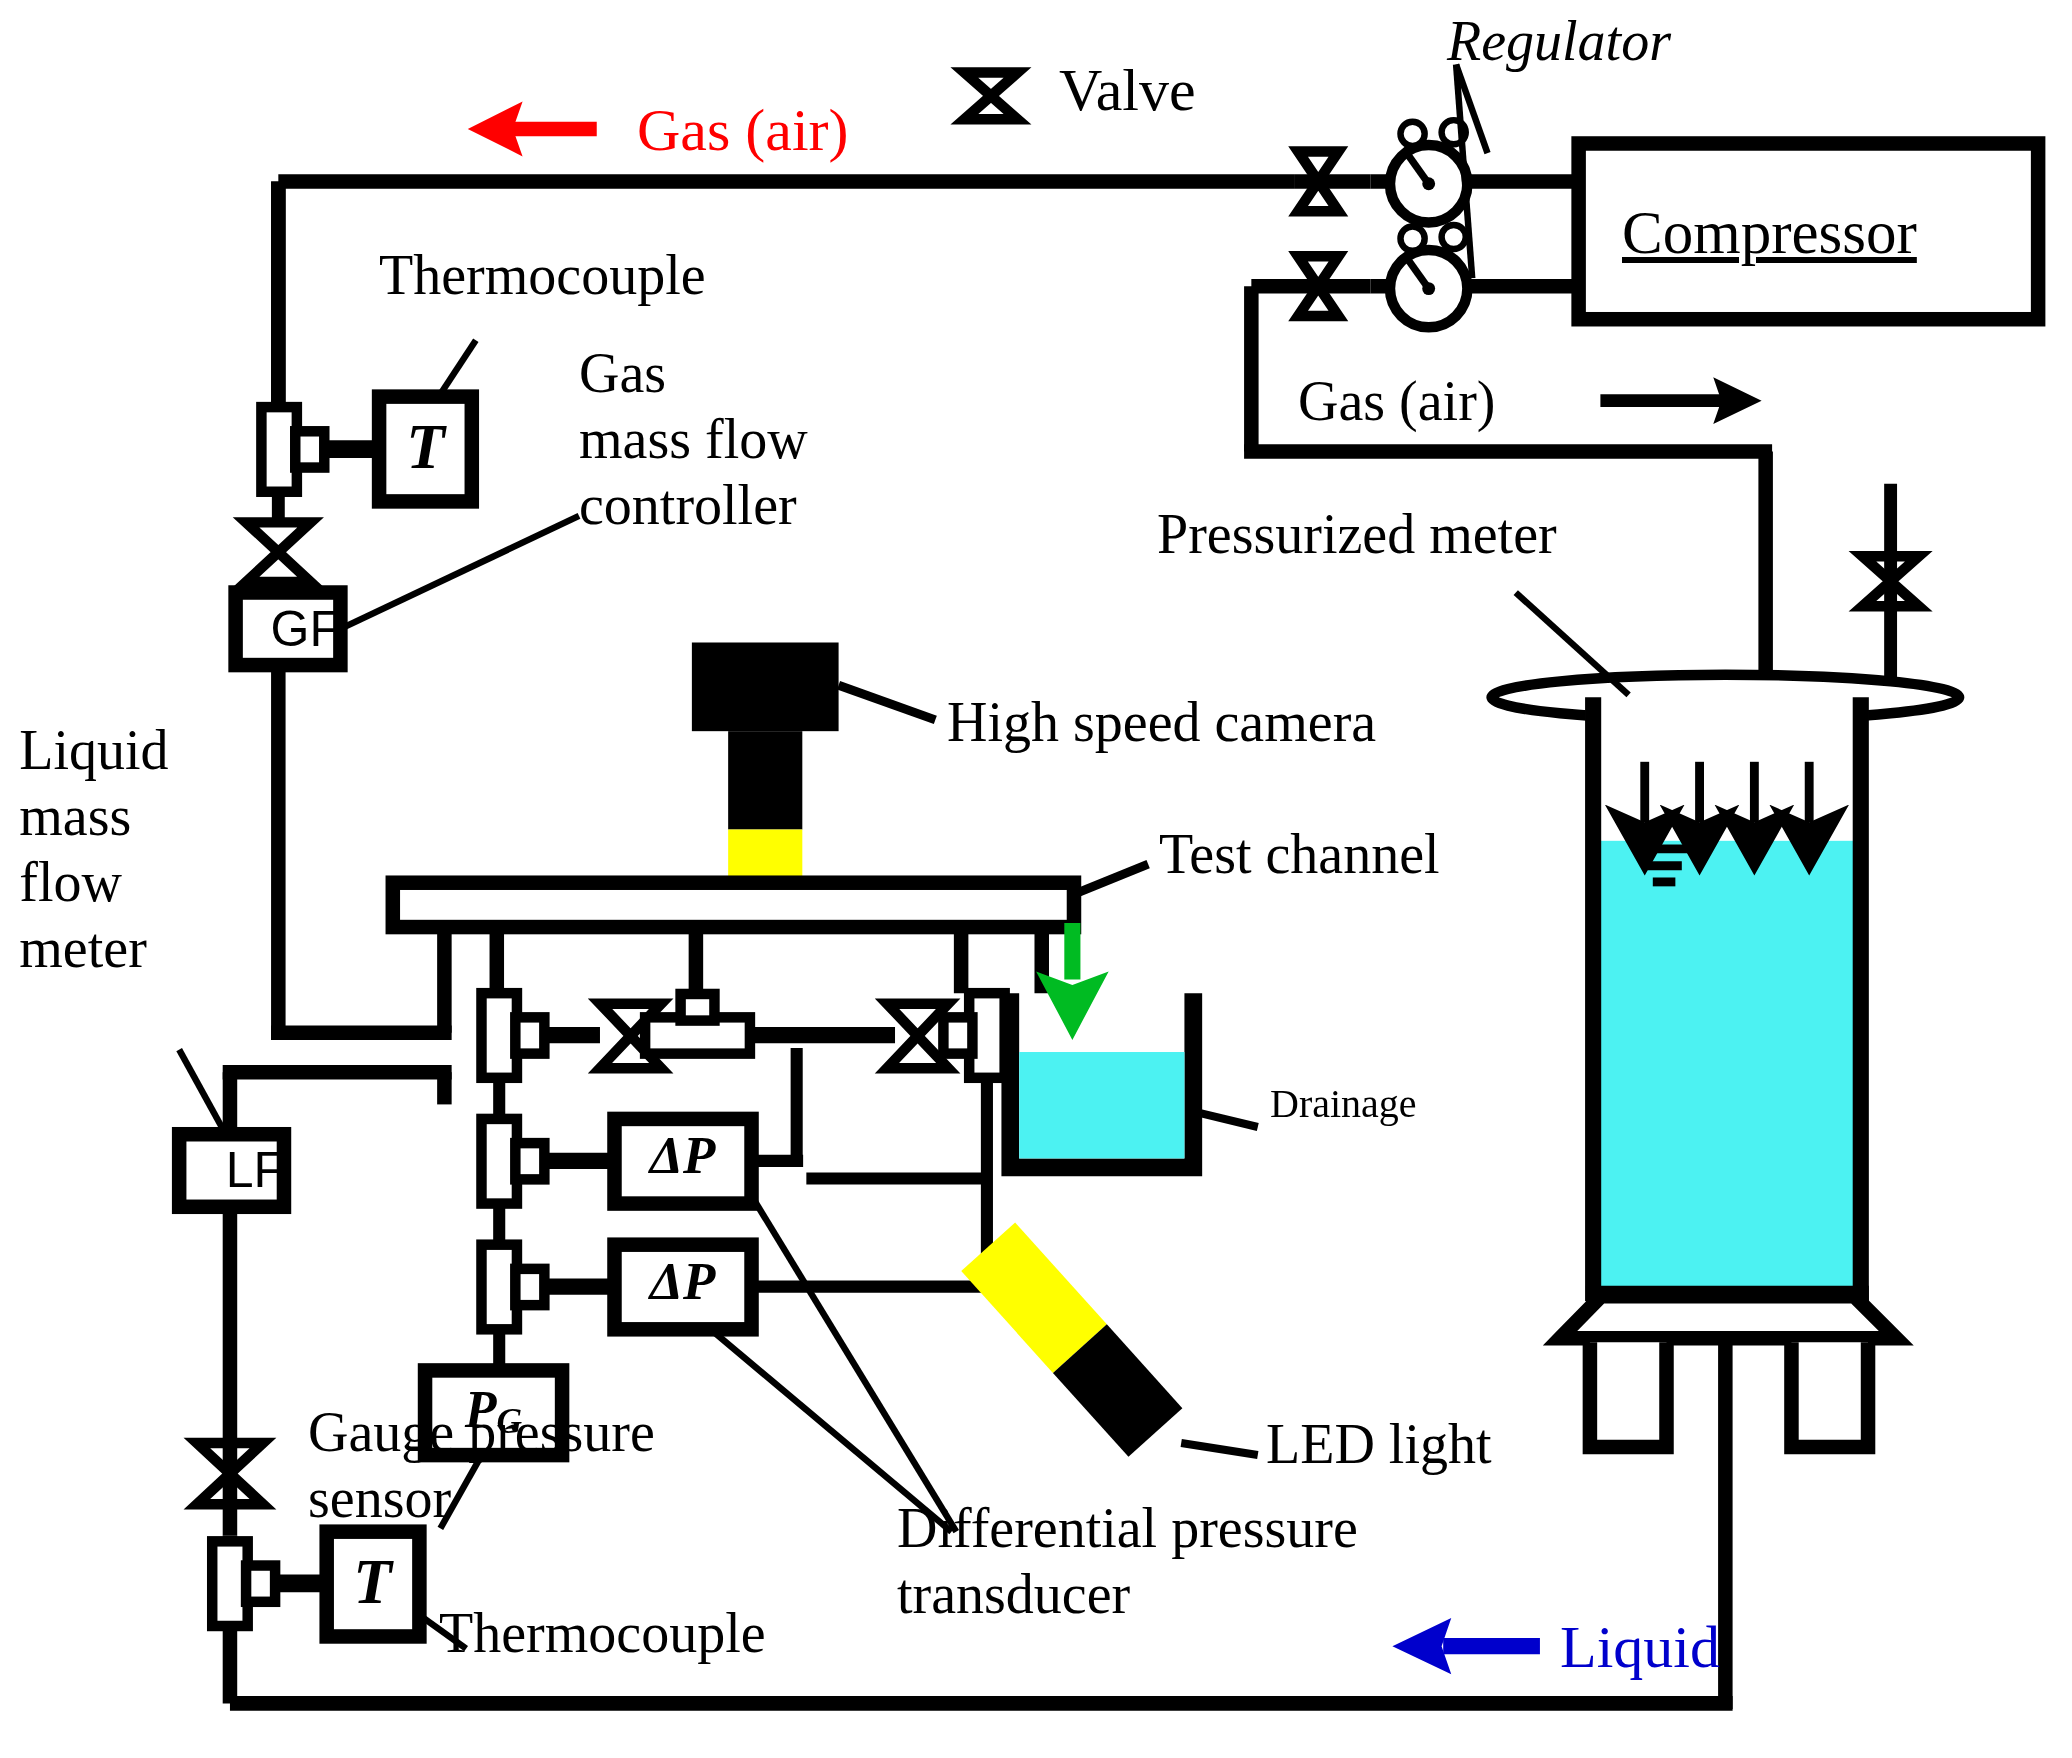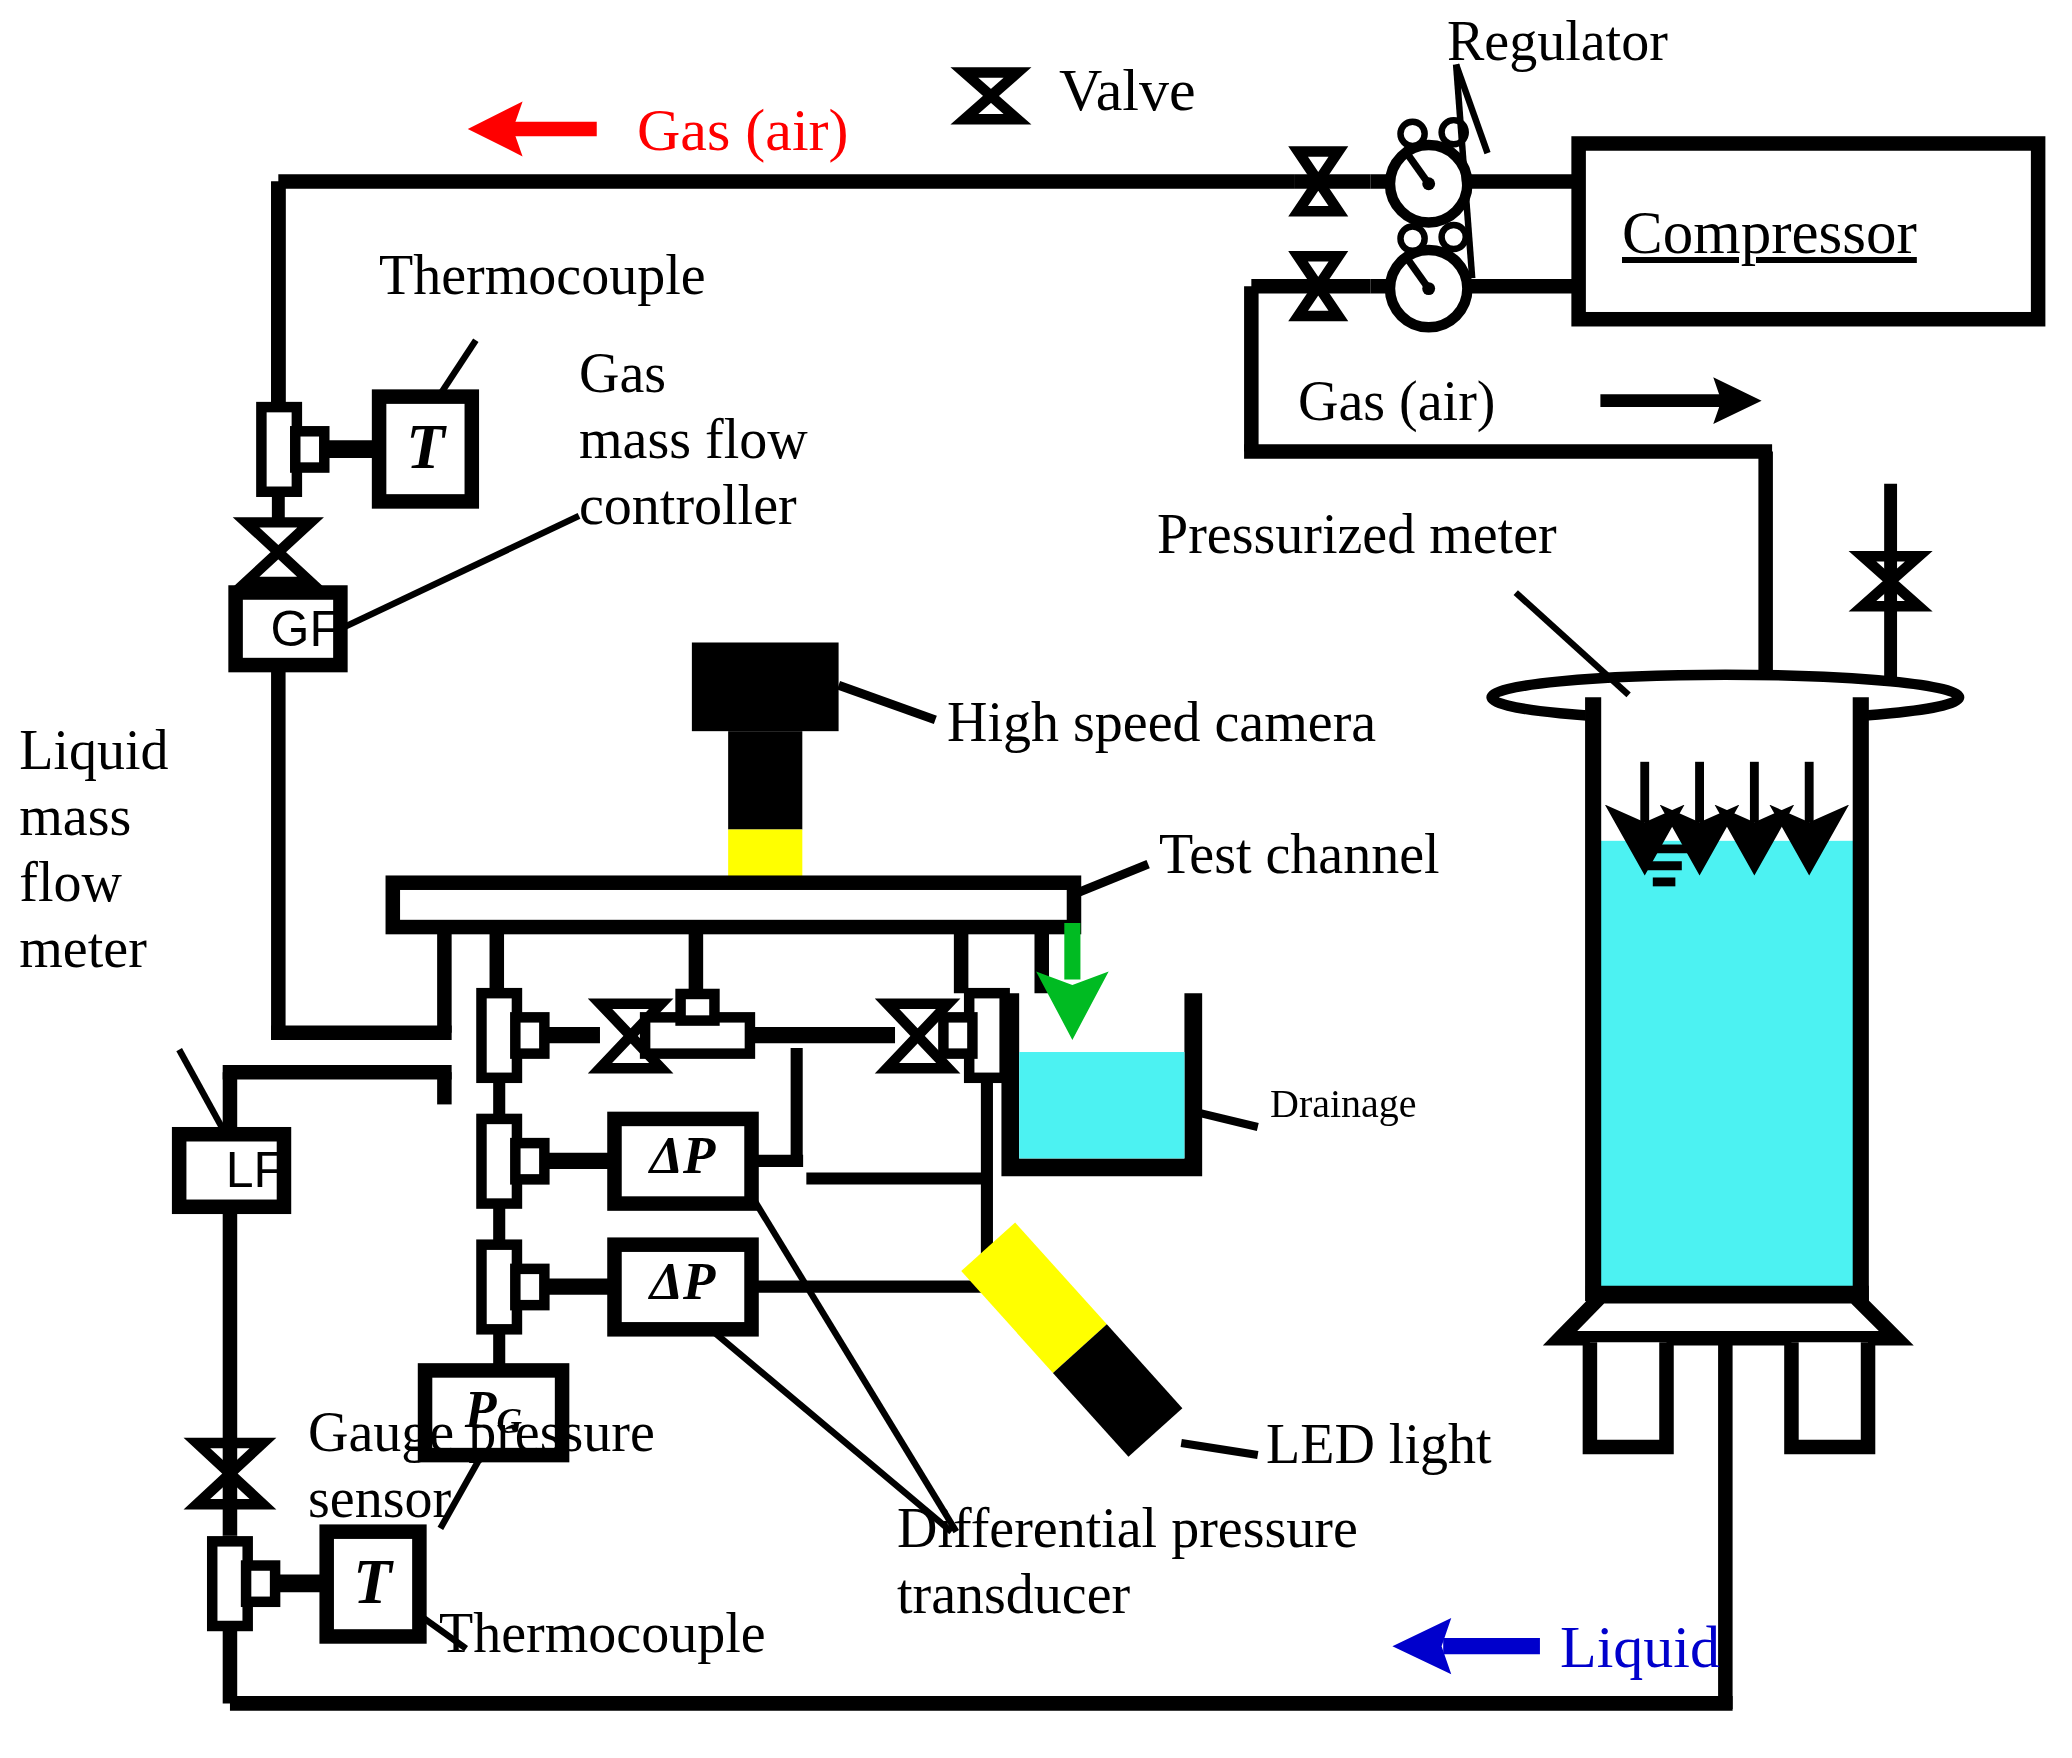--- a/index.html
+++ b/index.html
@@ -317,21 +317,21 @@
     </g>
     <line x1="1465" y1="1790" x2="1560" y2="1805" stroke="#000" stroke-width="10"></line>
   </g>
 
 </svg>
 
 <div class="lbl red" style="left:637px; top:95px; font-size:60px;">Gas (air)</div>
 
 <div class="lbl" style="left:1059px; top:55px; font-size:60px;">Valve</div>
 
-<div class="lbl" style="left:1447px; top:8px; font-size:56px;">Regulator</div>
+<div class="lbl" style="left:1447px; top:8px; font-size:56px;font-style:italic;">Regulator</div>
 
 <div class="lbl" style="left:1622px; top:197px; font-size:61px;text-decoration:underline;">Compressor</div>
 
 <div class="lbl" style="left:379px; top:242px; font-size:56px;">Thermocouple</div>
 
 <div class="lbl" style="left:579px; top:340px; font-size:56px;">Gas
 mass flow
 controller</div>
 
 <div class="lbl" style="left:19.3px; top:717px; font-size:56px;">Liquid

